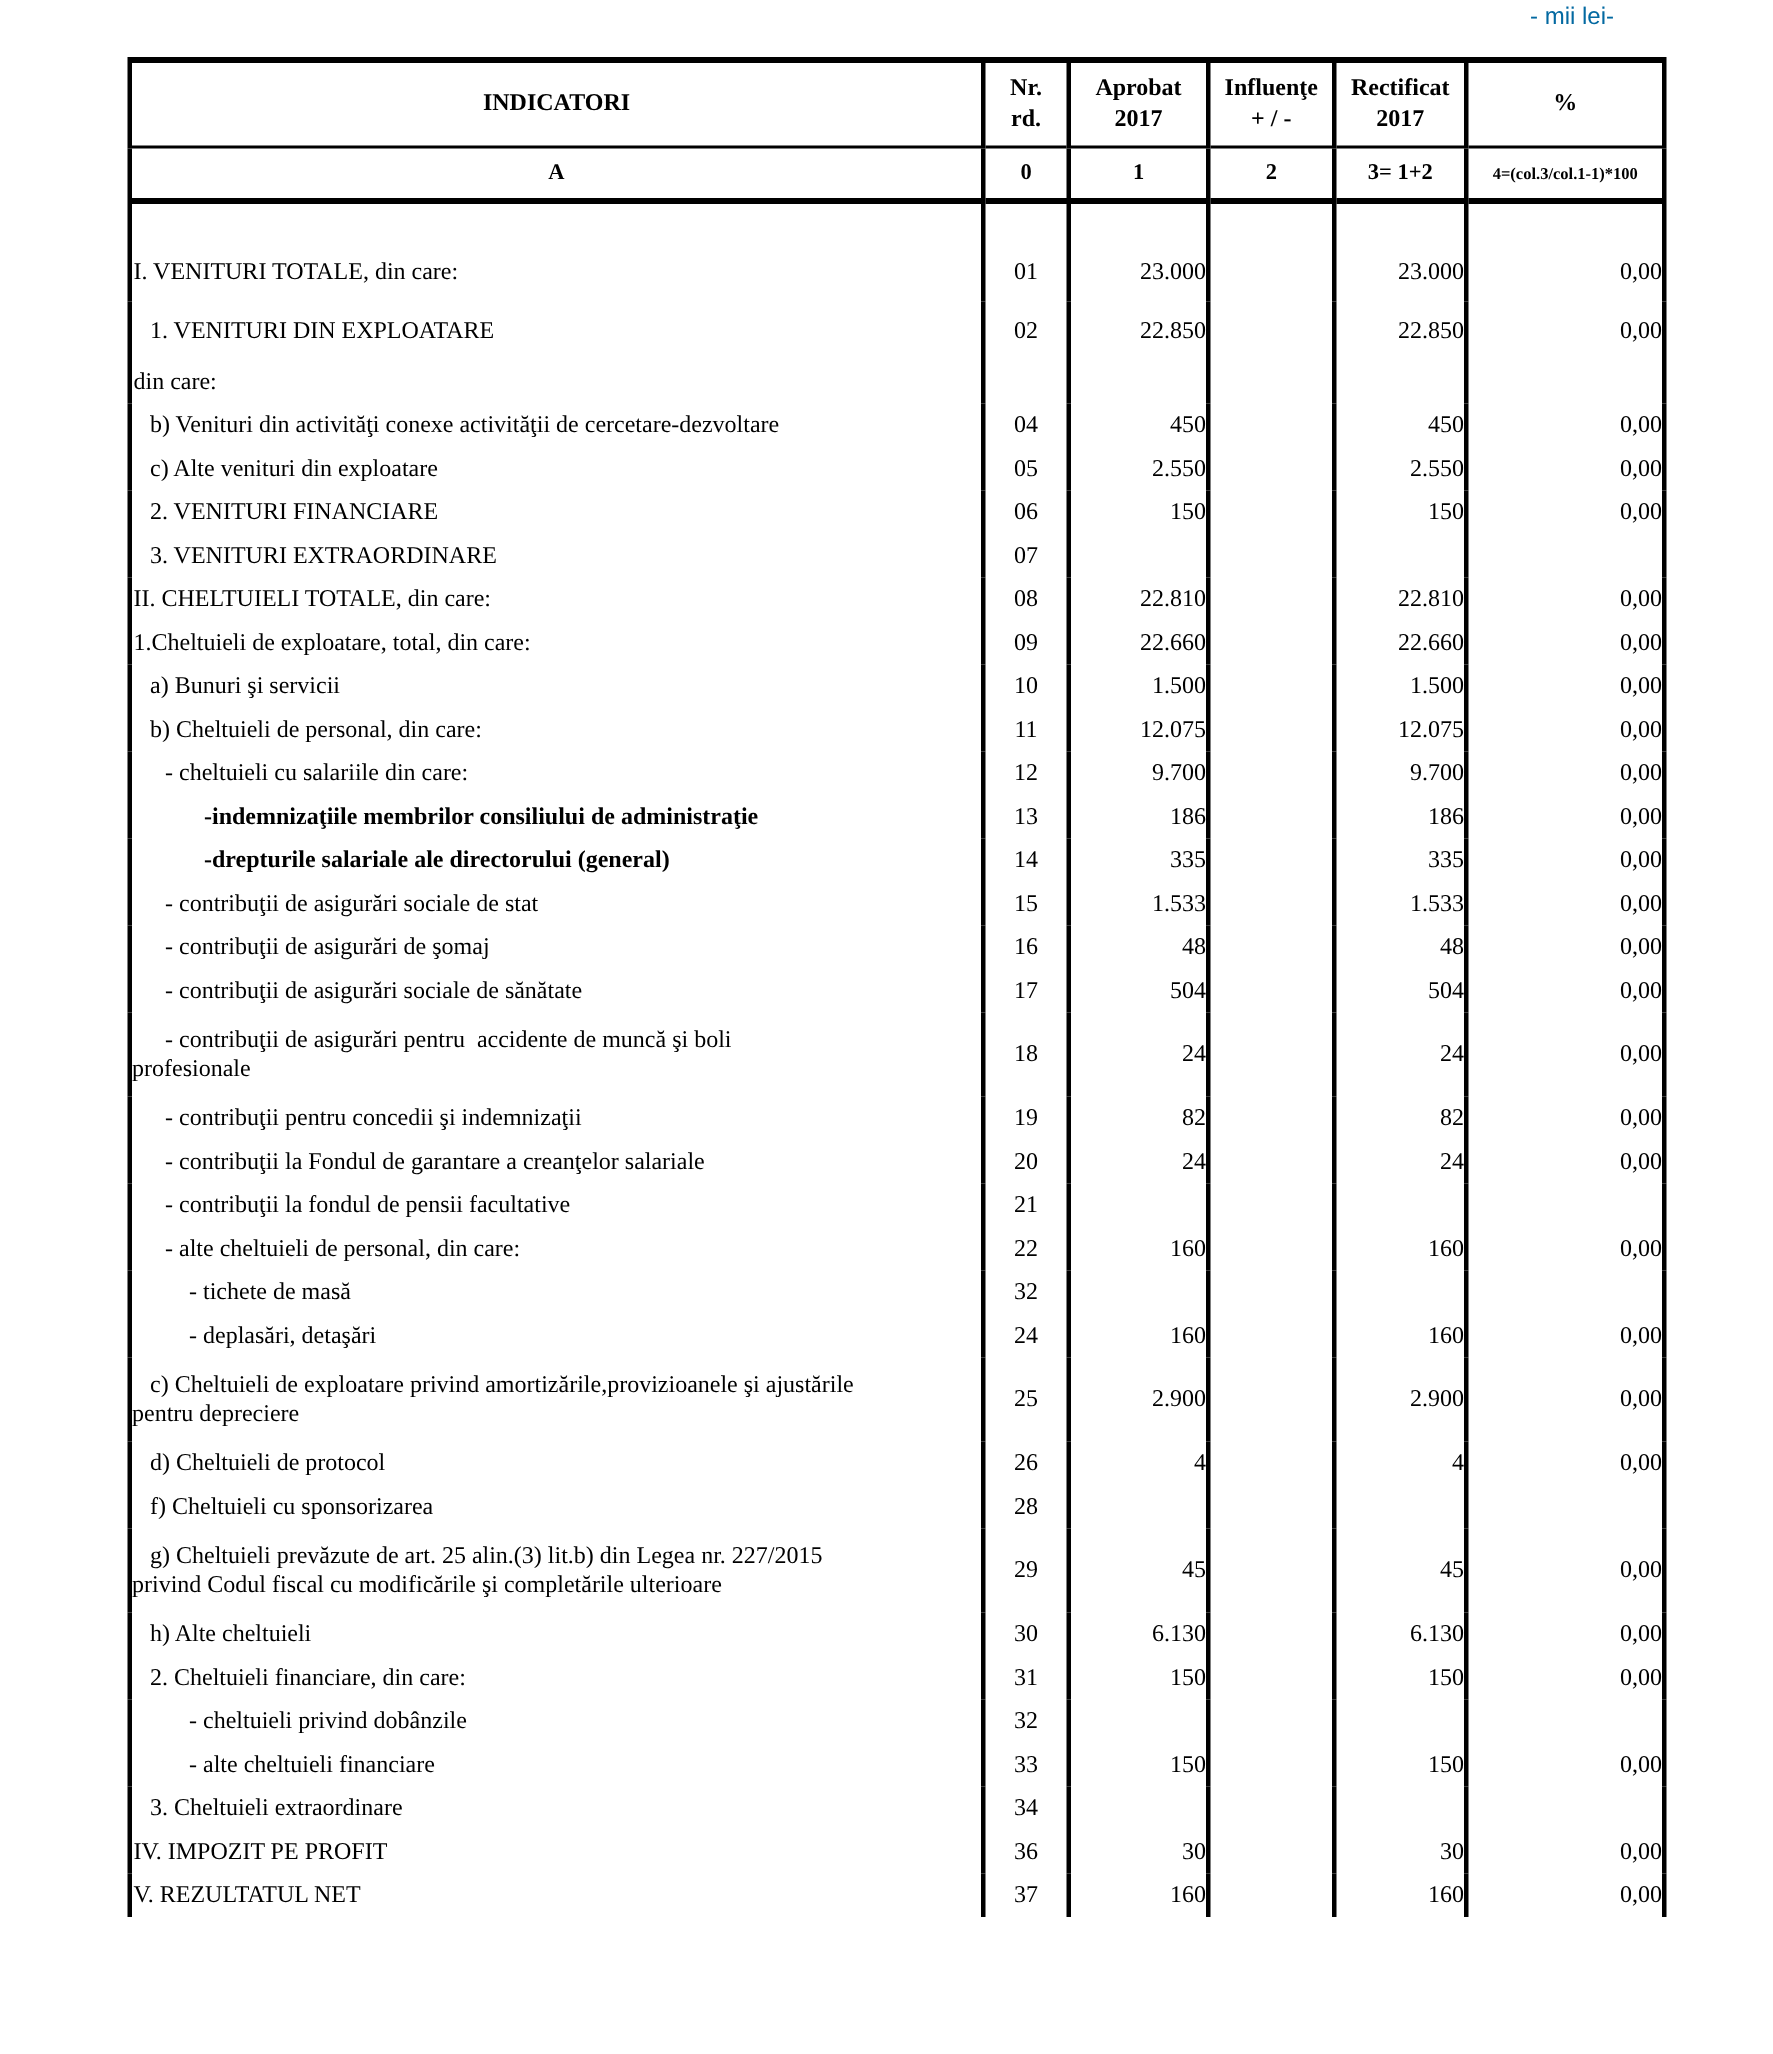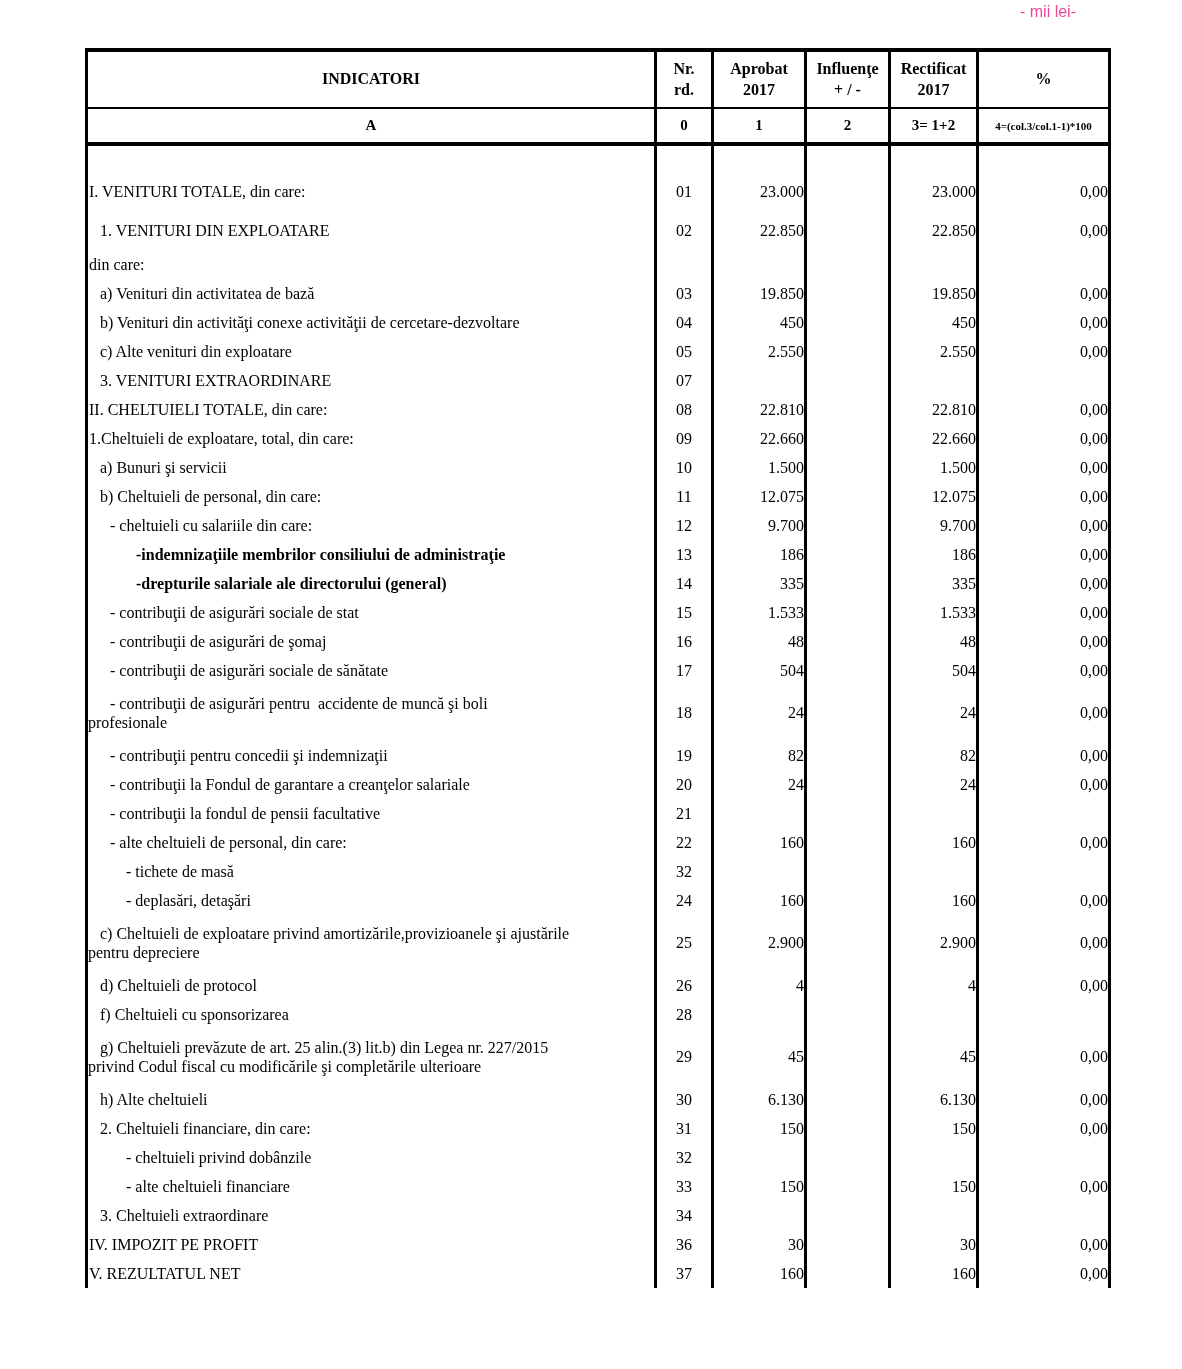--- a/index.html
+++ b/index.html
@@ -17,26 +17,26 @@
     color: #000;
   }
   .unit-label {
     position: absolute;
     top: 3px;
     left: 0;
     width: 1076px;
     text-align: right;
     font-family: "Liberation Sans", sans-serif;
     font-size: 16px;
-    color: #ec4899;
+    color: #0369a1;
   }
   table.budget {
     position: absolute;
     left: 85px;
-    top: 48px;
+    top: 38px;
     width: 1023px;
     border-collapse: collapse;
     table-layout: fixed;
     border: 3px solid #000;
     border-top-width: 4px;
     border-bottom: none;
   }
   table.budget th, table.budget td {
     border-left: 3px solid #000;
     border-right: 3px solid #000;
@@ -157,41 +157,41 @@
         </tr>
         <tr class="row">
           <td class="ind ind-0">din care:</td>
           <td class="nr"></td>
           <td class="num"></td>
           <td class="num"></td>
           <td class="num"></td>
           <td class="pct"></td>
         </tr>
         <tr class="row">
-          <td class="ind ind-1">a) Venituri din activitatea de bază</td>
-          <td class="nr">03</td>
-          <td class="num">19.850</td>
-          <td class="num"></td>
-          <td class="num">19.850</td>
-          <td class="pct">0,00</td>
-        </tr>
-        <tr class="row">
           <td class="ind ind-1">b) Venituri din activităţi conexe activităţii de cercetare-dezvoltare</td>
           <td class="nr">04</td>
           <td class="num">450</td>
           <td class="num"></td>
           <td class="num">450</td>
           <td class="pct">0,00</td>
         </tr>
         <tr class="row">
           <td class="ind ind-1">c) Alte venituri din exploatare</td>
           <td class="nr">05</td>
           <td class="num">2.550</td>
           <td class="num"></td>
           <td class="num">2.550</td>
+          <td class="pct">0,00</td>
+        </tr>
+        <tr class="row">
+          <td class="ind ind-1">2. VENITURI FINANCIARE</td>
+          <td class="nr">06</td>
+          <td class="num">150</td>
+          <td class="num"></td>
+          <td class="num">150</td>
           <td class="pct">0,00</td>
         </tr>
         <tr class="row">
           <td class="ind ind-1">3. VENITURI EXTRAORDINARE</td>
           <td class="nr">07</td>
           <td class="num"></td>
           <td class="num"></td>
           <td class="num"></td>
           <td class="pct"></td>
         </tr>

